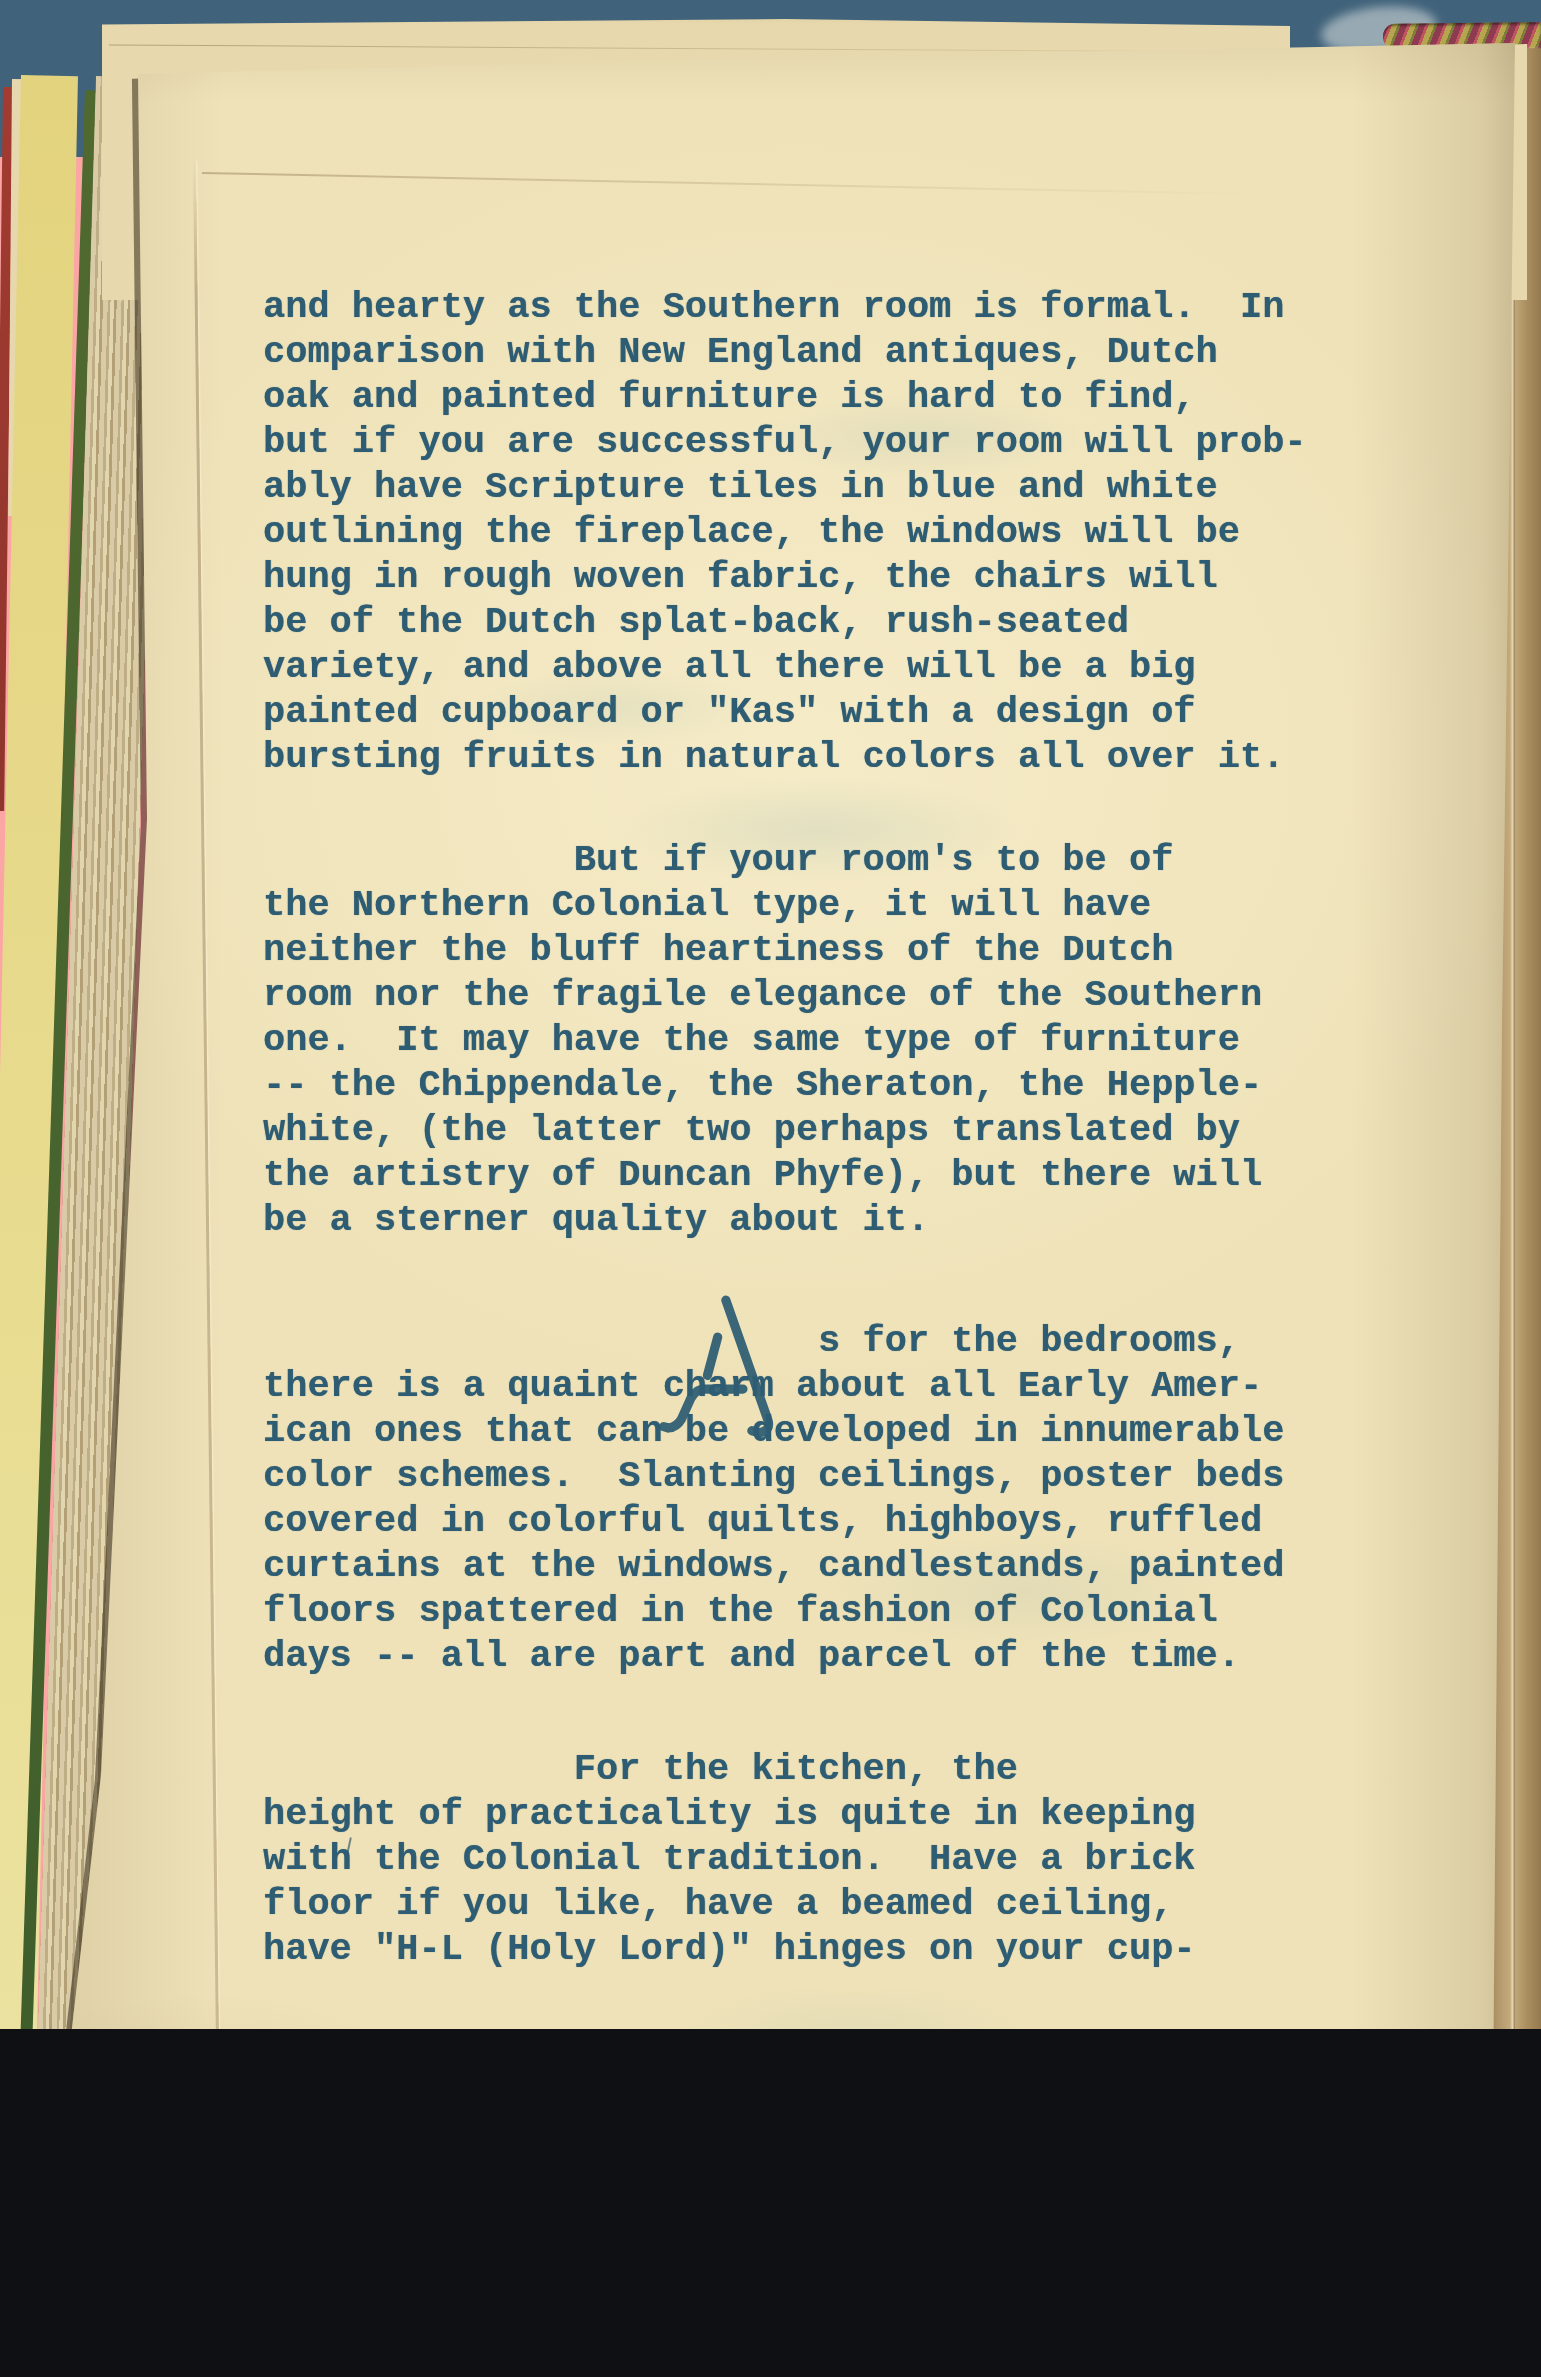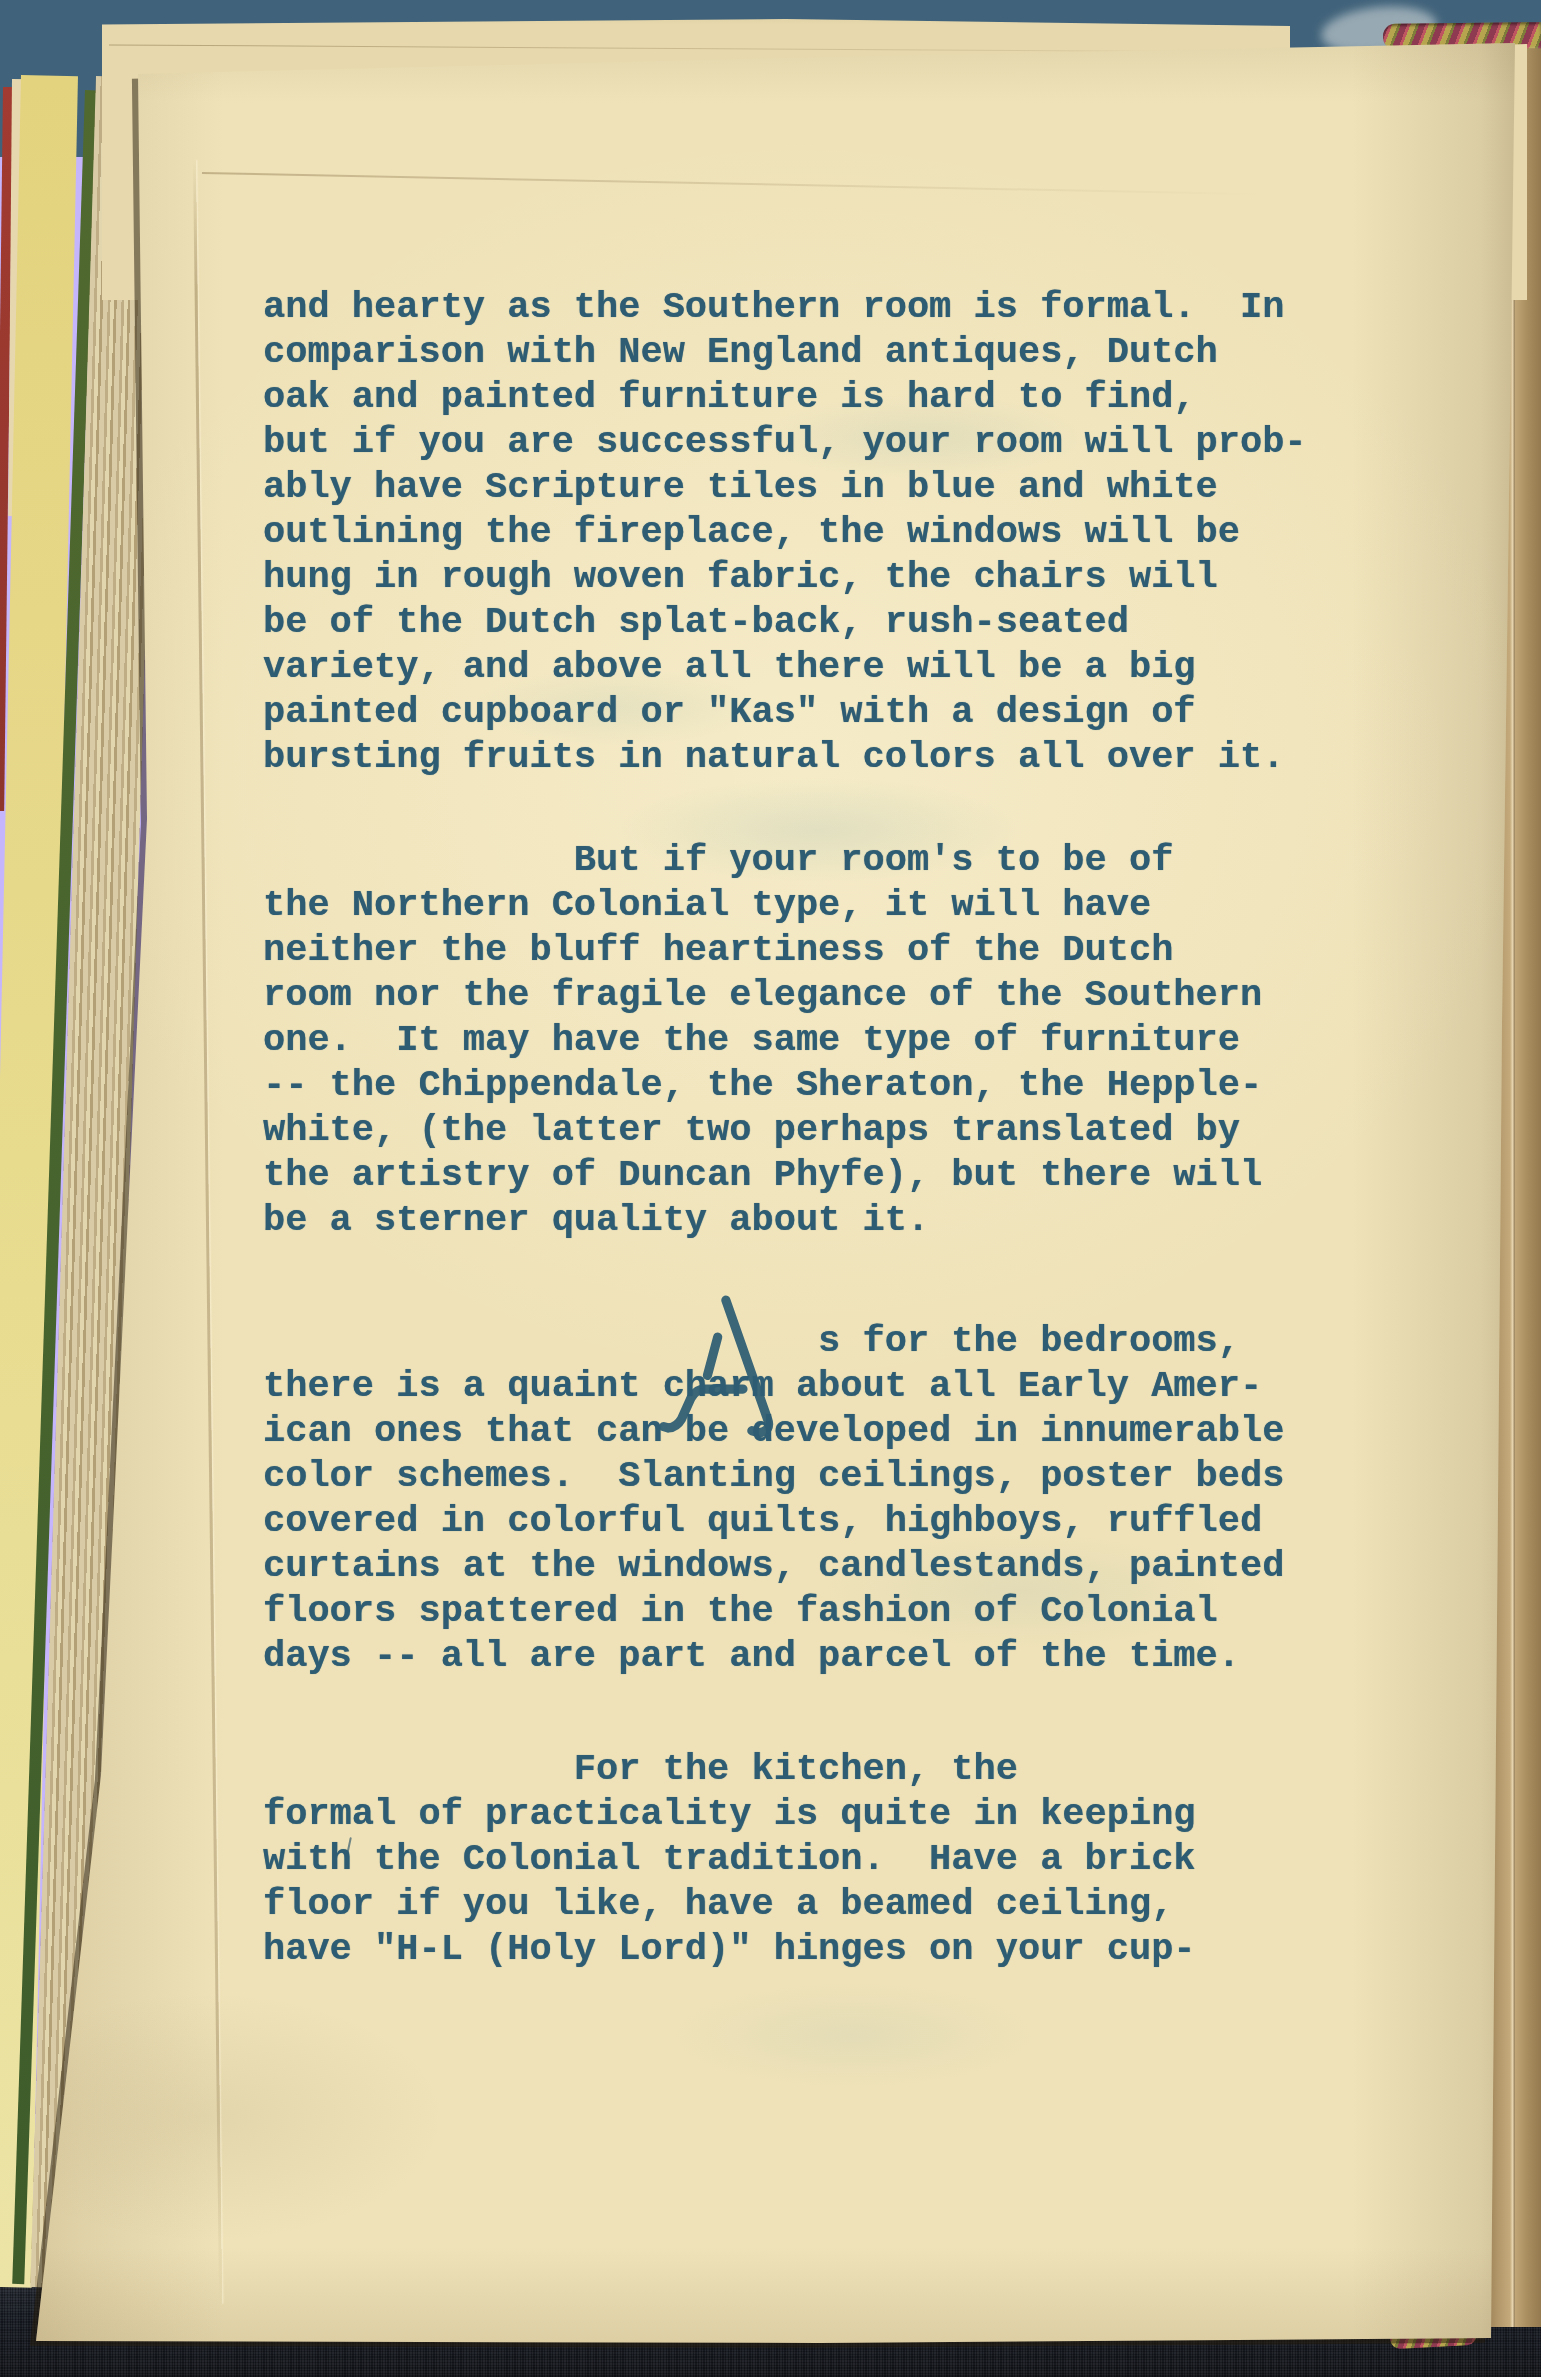--- a/index.html
+++ b/index.html
@@ -1,16 +1,16 @@
 <!DOCTYPE html>
 <html style="font-size:11px"><head>
 <meta charset="utf-8">
 <style>
   html,body{margin:0;padding:0;background:#0e1014;}
-  .scene{position:relative;width:1542px;height:2377px;overflow:hidden;background:#c4b5fd;
+  .scene{position:relative;width:1542px;height:2029px;overflow:hidden;background:#fca5a5;
          font-family:"Liberation Mono","DejaVu Sans Mono",monospace;}
 
   
   .cloth-top{position:absolute;left:0;top:0;width:1542px;height:157px;
     background:
       repeating-linear-gradient(90deg, rgba(255,255,255,.05) 0 1.4px, rgba(0,0,0,.07) 1.4px 2.7px),
       repeating-linear-gradient(0deg, rgba(255,255,255,.04) 0 1.4px, rgba(0,0,0,.06) 1.4px 2.7px),
       linear-gradient(180deg,#23262e 0,#2e4757 15px,#446activ880 0),
       linear-gradient(180deg,#252830 0,#33505f 13.7px,#45687e 33px,#3c607593 100%);
     background-color:#40627a;}
@@ -166,20 +166,20 @@
 be a sterner quality about it.</div>
     <div class="para p3">                         s for the bedrooms,
 there is a quaint charm about all Early Amer-
 ican ones that can be developed in innumerable
 color schemes.  Slanting ceilings, poster beds
 covered in colorful quilts, highboys, ruffled
 curtains at the windows, candlestands, painted
 floors spattered in the fashion of Colonial
 days -- all are part and parcel of the time.</div>
     <div class="para p4">              For the kitchen, the
-formal of practicality is quite in keeping
+height of practicality is quite in keeping
 with the Colonial tradition.  Have a brick
 floor if you like, have a beamed ceiling,
 have "H-L (Holy Lord)" hinges on your cup-</div>
   </div>
 
 </div>
 
 
 </body></html>

